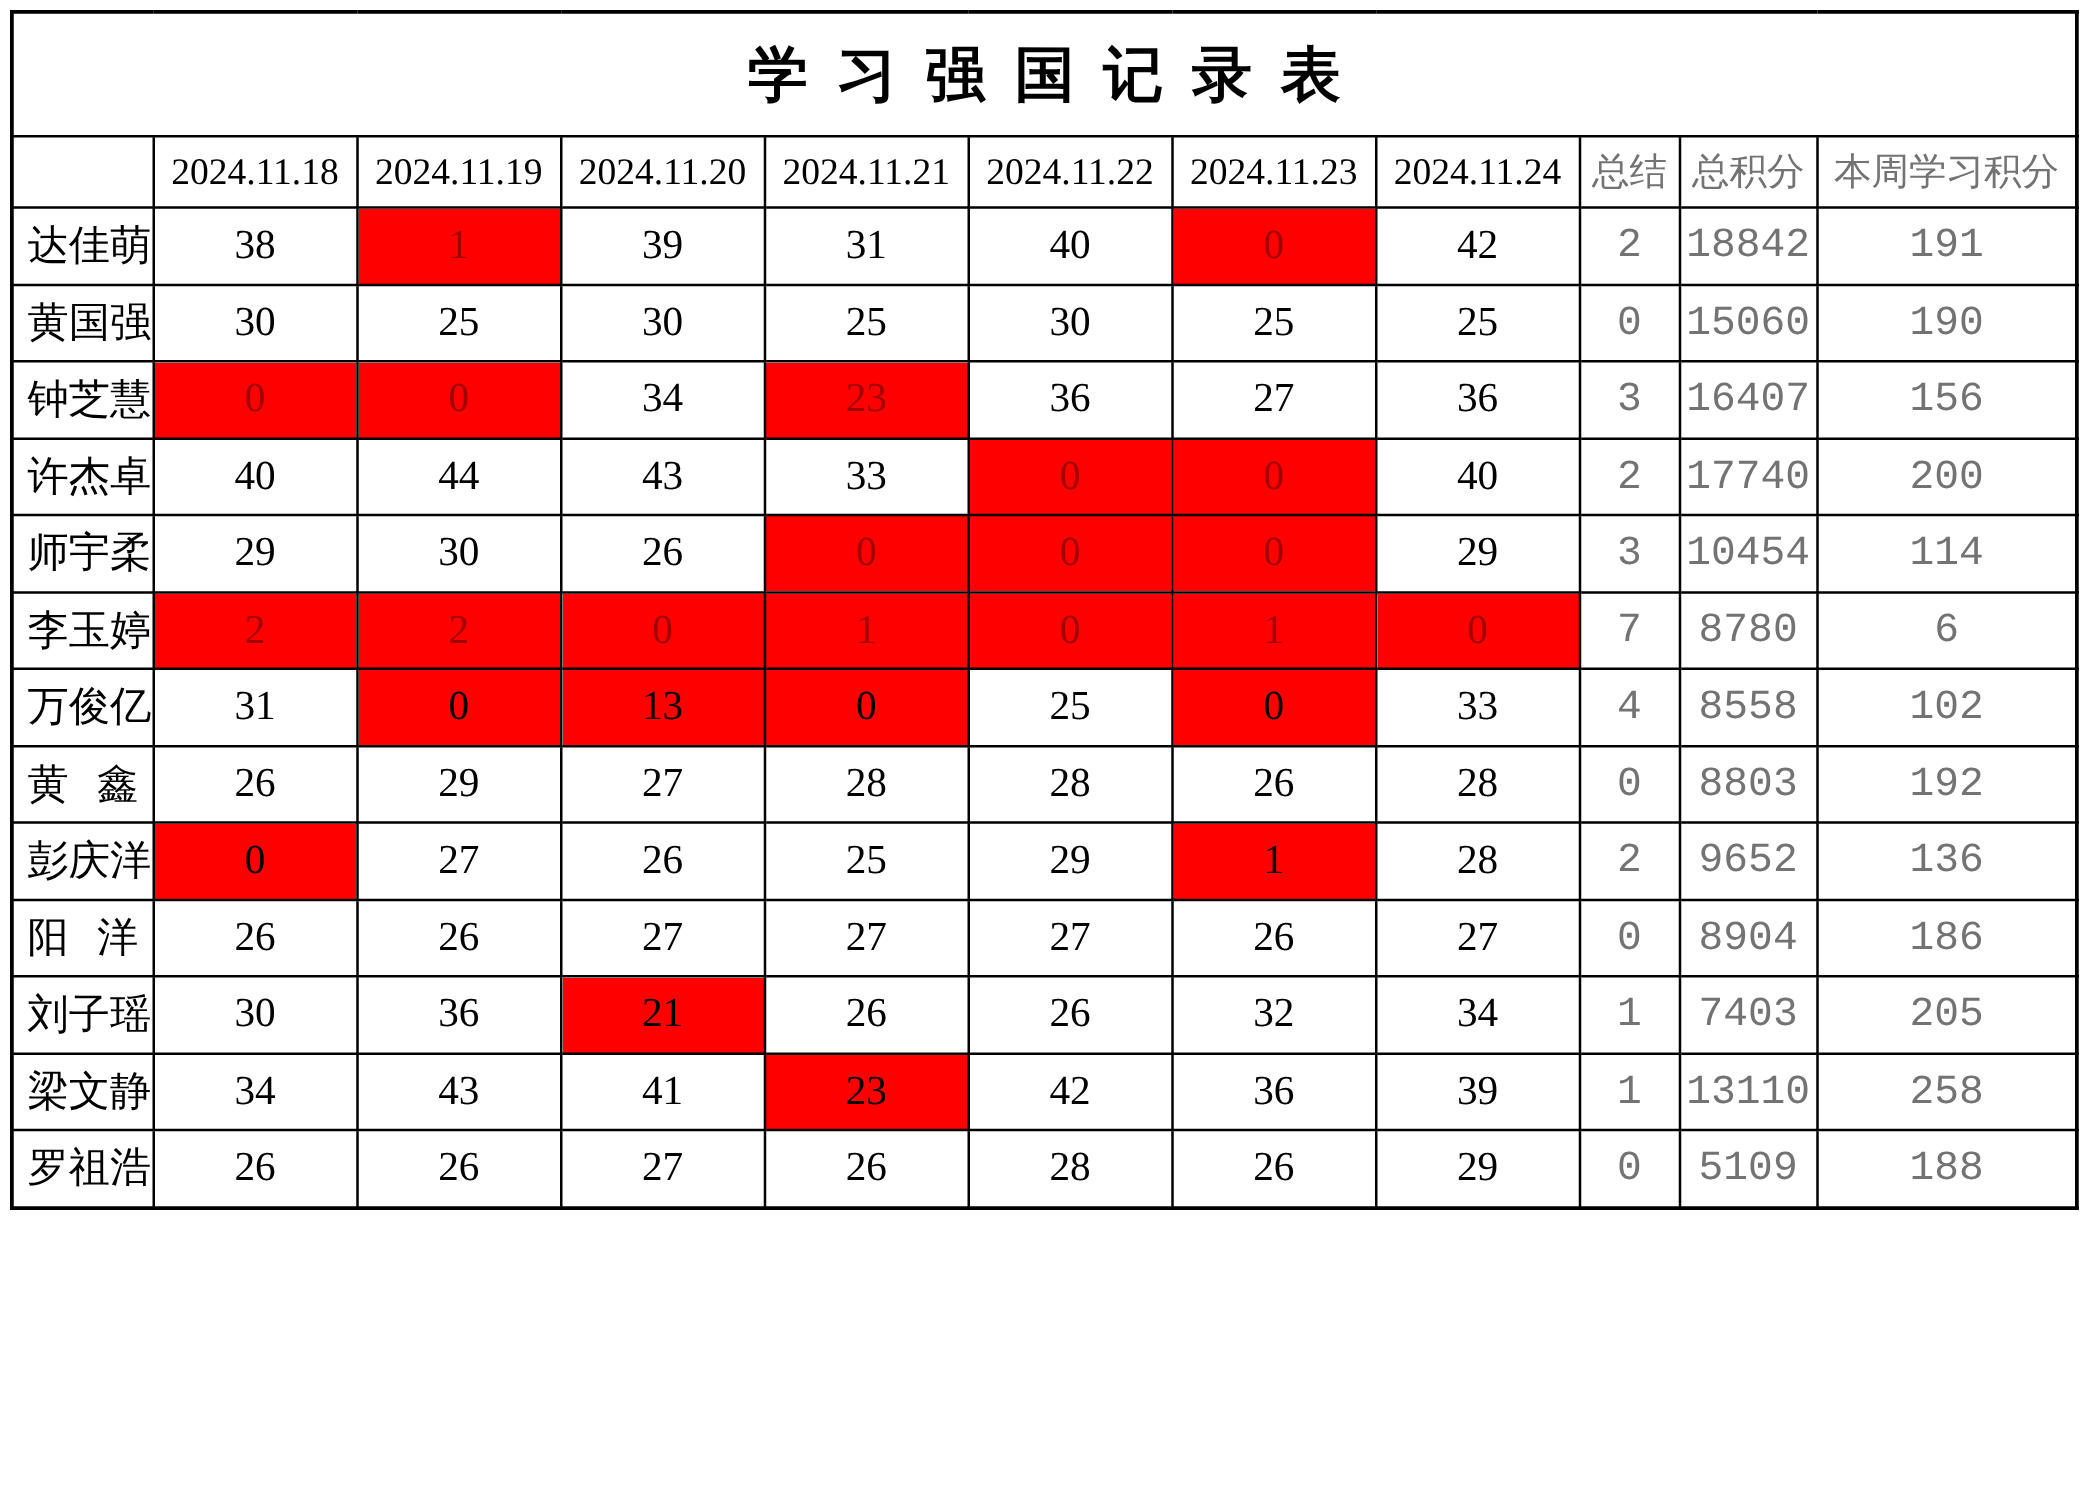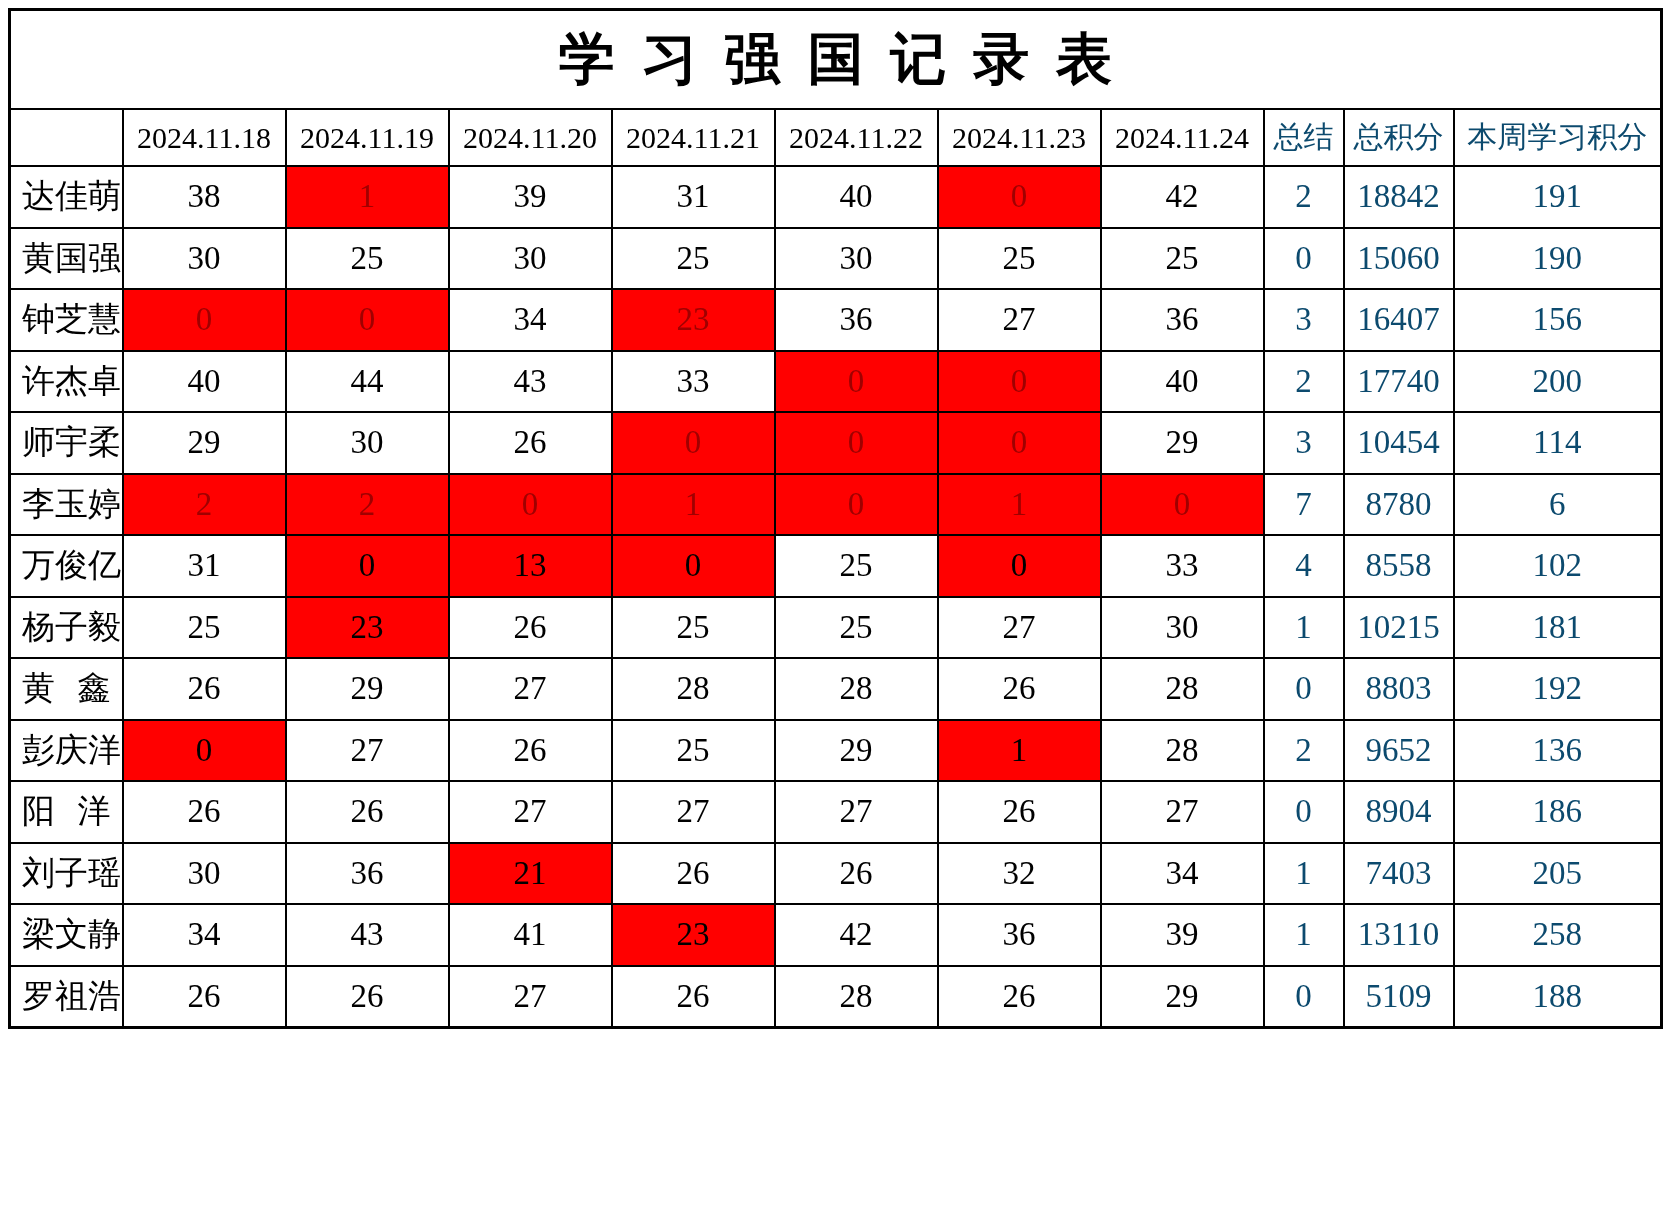--- a/index.html
+++ b/index.html
@@ -3,27 +3,27 @@
 <meta charset="utf-8">
 <style>
   html,body{margin:0;padding:0;background:#ffffff;}
   body{width:1667px;height:1207px;overflow:hidden;
        font-family:"Liberation Serif","DejaVu Serif",serif;color:#000;}
   .sheet{margin:8px 7px 8px 8px;}
   table{border-collapse:collapse;table-layout:fixed;width:1652px;}
   td{border:2px solid #000;text-align:center;vertical-align:middle;
      overflow:hidden;white-space:nowrap;}
   table{border:3px solid #000;}
-  .title-cell{height:95px;font-size:56px;font-weight:bold;
+  .title-cell{height:95px;font-size:48px;font-weight:bold;
               letter-spacing:0.48em;text-indent:0.48em;}
   .header-row td{height:53px;font-size:30px;border-radius:21px;}
   .data-row td{height:57.5px;font-size:33px;}
   .name-cell{font-size:31px;text-align:justify;text-align-last:justify;
              padding:0 11px;}
-  .red-text{color:#0c4a6e;}
+  .red-text{color:#737373;font-family:Liberation Mono, monospace;}
   .hl{background:#ff0000;}
   .fg-dark{color:#a00000;}
   .fg-black{color:#000000;}
 </style>
 </head>
 <body>
 
 <div class="sheet">
   <table id="grid">
     <colgroup>
@@ -141,33 +141,20 @@
           <td class="hl fg-black">13</td>
           <td class="hl fg-black">0</td>
           <td>25</td>
           <td class="hl fg-black">0</td>
           <td>33</td>
           <td class="red-text">4</td>
           <td class="red-text">8558</td>
           <td class="red-text">102</td>
         </tr>
         <tr class="data-row">
-          <td class="name-cell">杨子毅</td>
-          <td>25</td>
-          <td class="hl fg-black">23</td>
-          <td>26</td>
-          <td>25</td>
-          <td>25</td>
-          <td>27</td>
-          <td>30</td>
-          <td class="red-text">1</td>
-          <td class="red-text">10215</td>
-          <td class="red-text">181</td>
-        </tr>
-        <tr class="data-row">
           <td class="name-cell">黄鑫</td>
           <td>26</td>
           <td>29</td>
           <td>27</td>
           <td>28</td>
           <td>28</td>
           <td>26</td>
           <td>28</td>
           <td class="red-text">0</td>
           <td class="red-text">8803</td>

